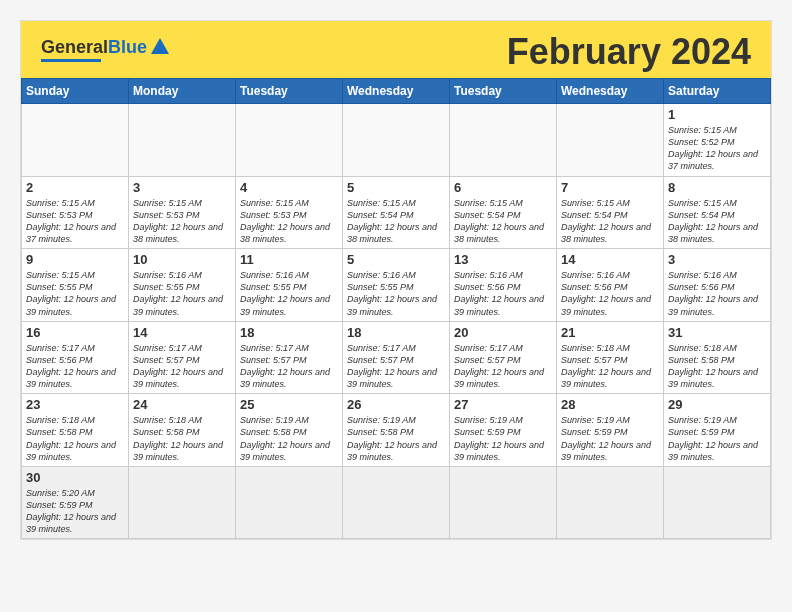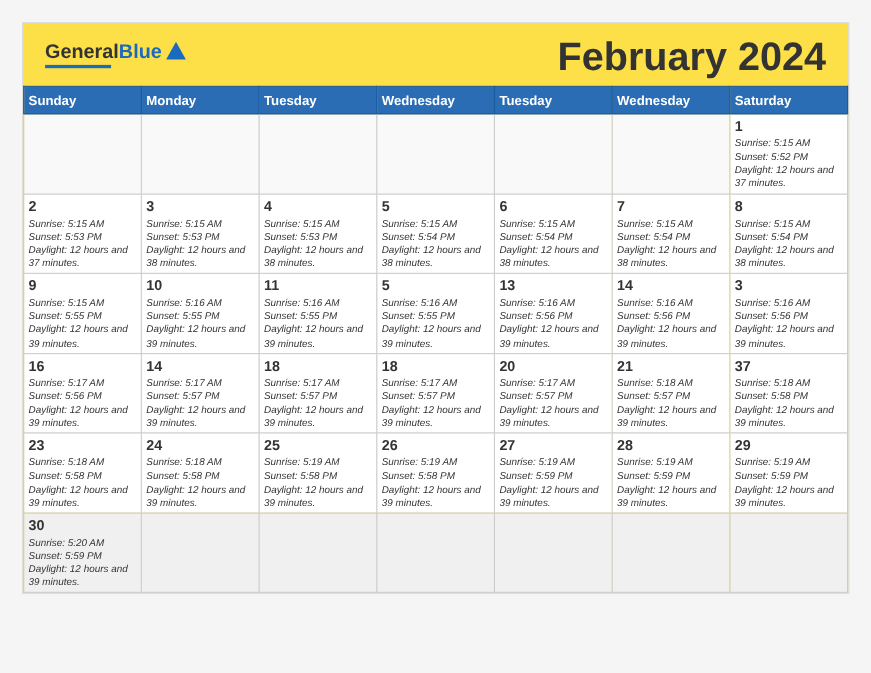--- a/index.html
+++ b/index.html
@@ -211,21 +211,21 @@
           </td>
           <td>
             <span class="day-number">20</span>
             <div class="day-info">Sunrise: 5:17 AM<br>Sunset: 5:57 PM<br>Daylight: 12 hours and 39 minutes.</div>
           </td>
           <td>
             <span class="day-number">21</span>
             <div class="day-info">Sunrise: 5:18 AM<br>Sunset: 5:57 PM<br>Daylight: 12 hours and 39 minutes.</div>
           </td>
           <td>
-            <span class="day-number">37</span>
+            <span class="day-number">31</span>
             <div class="day-info">Sunrise: 5:18 AM<br>Sunset: 5:58 PM<br>Daylight: 12 hours and 39 minutes.</div>
           </td>
         </tr>
         <tr>
           <td>
             <span class="day-number">23</span>
             <div class="day-info">Sunrise: 5:18 AM<br>Sunset: 5:58 PM<br>Daylight: 12 hours and 39 minutes.</div>
           </td>
           <td>
             <span class="day-number">24</span>

